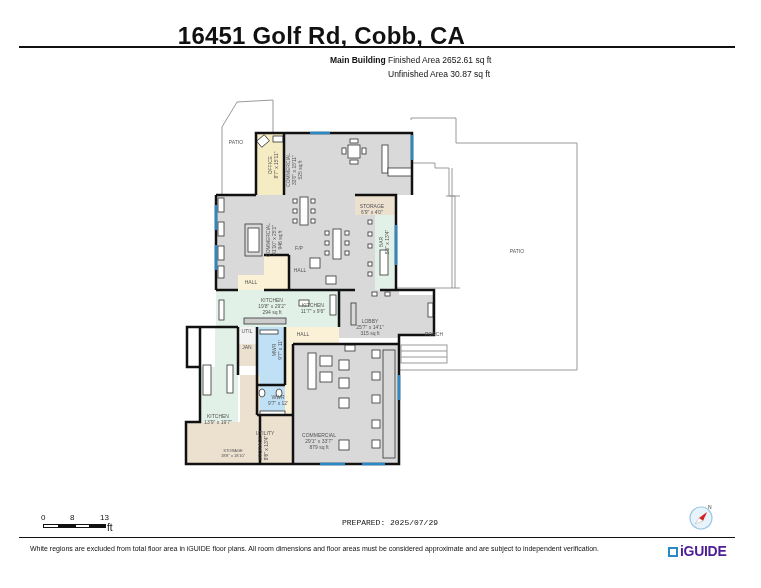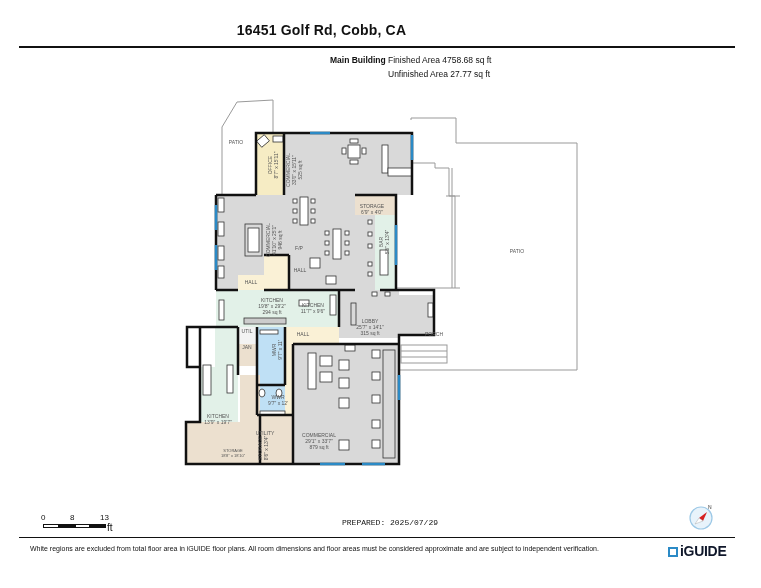--- a/index.html
+++ b/index.html
@@ -1,44 +1,44 @@
 <!DOCTYPE html>
 <html><head>
 <meta charset="utf-8">
 <style>
   html, body { margin:0; padding:0; background:#fff; }
   body { width:761px; height:588px; position:relative; overflow:hidden; font-family:"Liberation Sans", sans-serif; color:#111; }
-  .title { position:absolute; left:0; width:643px; top:22px; text-align:center; font-weight:bold; font-size:14px; letter-spacing:0.2px; }
+  .title { position:absolute; left:0; width:643px; top:22px; text-align:center; font-weight:bold; font-size:24px; letter-spacing:0.2px; }
   .rule-top { position:absolute; left:19px; width:716px; top:46px; height:2px; background:#111; }
   .areas { position:absolute; top:53px; left:330px; font-size:8.5px; line-height:14px; }
   .areas .lbl { position:absolute; left:0; top:0; font-weight:bold; white-space:nowrap; }
   .areas .v1 { position:absolute; left:58px; top:0; white-space:nowrap; }
   .areas .v2 { position:absolute; left:58px; top:14px; white-space:nowrap; }
   .plan { position:absolute; left:0; top:0; }
   .plan text { font-family:"Liberation Sans", sans-serif; fill:#555; }
   .scale { position:absolute; left:30px; top:513px; width:100px; height:20px; }
   .scale .n { position:absolute; top:0; font-size:8px; }
   .scale .bar { position:absolute; top:11px; height:4px; border:1px solid #111; box-sizing:border-box; }
   .scale .ft { position:absolute; left:77px; top:9px; font-size:10px; }
   .prepared { position:absolute; left:342px; top:518px; font-size:8px;font-family:Liberation Mono, monospace; }
   .rule-bottom { position:absolute; left:19px; width:716px; top:537px; height:1px; background:#111; }
   .disclaimer { position:absolute; left:30px; top:545px; font-size:7px; white-space:nowrap; }
   .compass { position:absolute; left:688px; top:503px; width:28px; height:28px; }
-  .logo { position:absolute; left:668px; top:543px; font-size:14px; font-weight:bold; color:#0f172a; letter-spacing:-0.3px; }
+  .logo { position:absolute; left:668px; top:543px; font-size:14px; font-weight:bold; color:#4c1d95; letter-spacing:-0.3px; }
   .logo .box { display:inline-block; width:10px; height:10px; border:2px solid #2b8ac6; box-sizing:border-box; vertical-align:-1px; margin-right:2px; }
 </style>
 </head>
 <body>
 
 <div class="title">16451 Golf Rd, Cobb, CA</div>
 <div class="rule-top"></div>
 <div class="areas">
   <span class="lbl">Main Building</span>
-  <span class="v1">Finished Area 4758.68 sq ft</span>
-  <span class="v2">Unfinished Area 27.77 sq ft</span>
+  <span class="v1">Finished Area 2652.61 sq ft</span>
+  <span class="v2">Unfinished Area 30.87 sq ft</span>
 </div>
 
 <svg class="plan" width="761" height="588" viewBox="0 0 761 588">
 
   <g fill="none" stroke="#999" stroke-width="1">
 
     <polyline points="222,195 222,127 237,102 273,100 273,133"></polyline>
 
     <polyline points="411,120 411,118 456,118 456,143 577,143 577,370 398,370"></polyline>
     <polyline points="411,163 435,163 435,168 449,168 449,196 455,196 455,288"></polyline>

